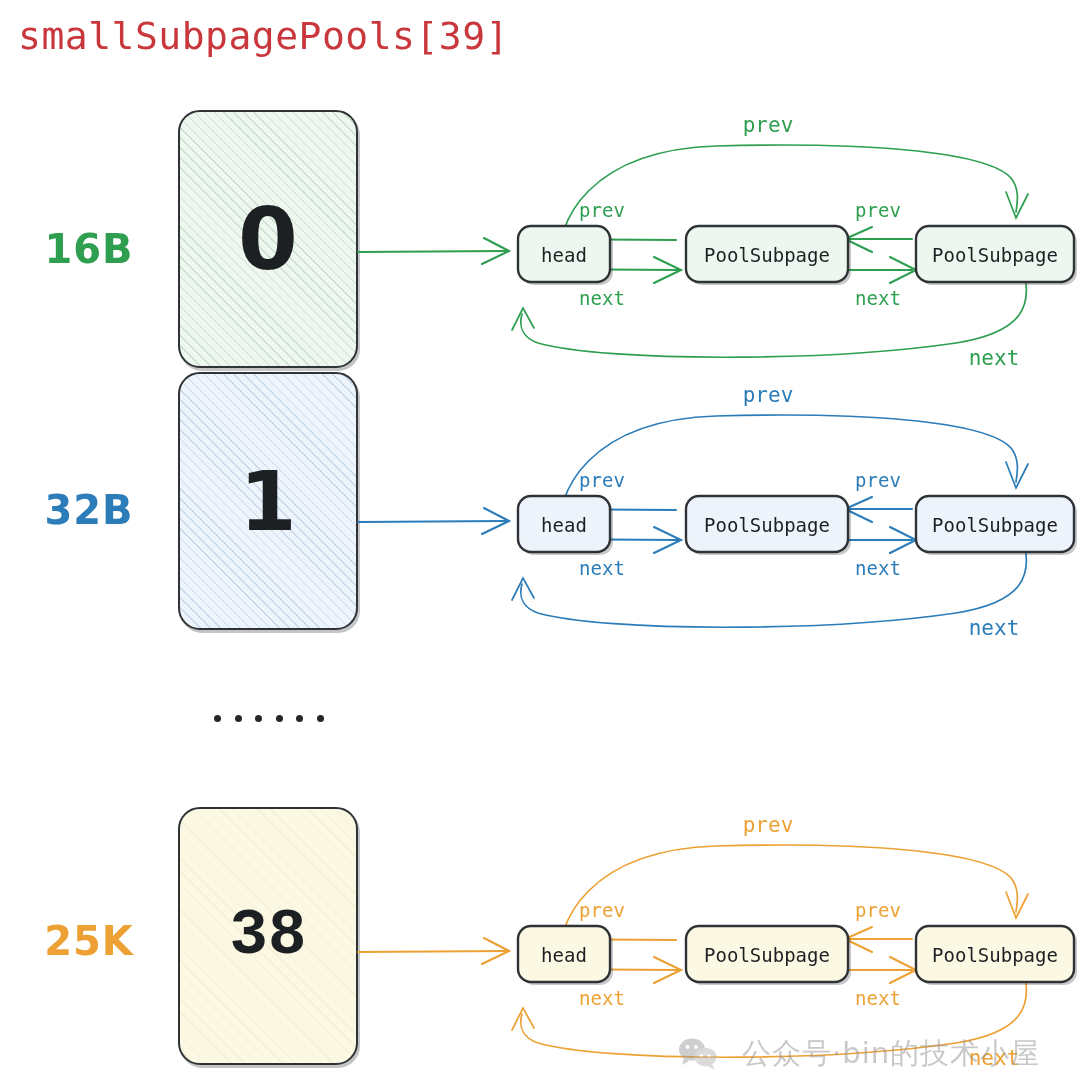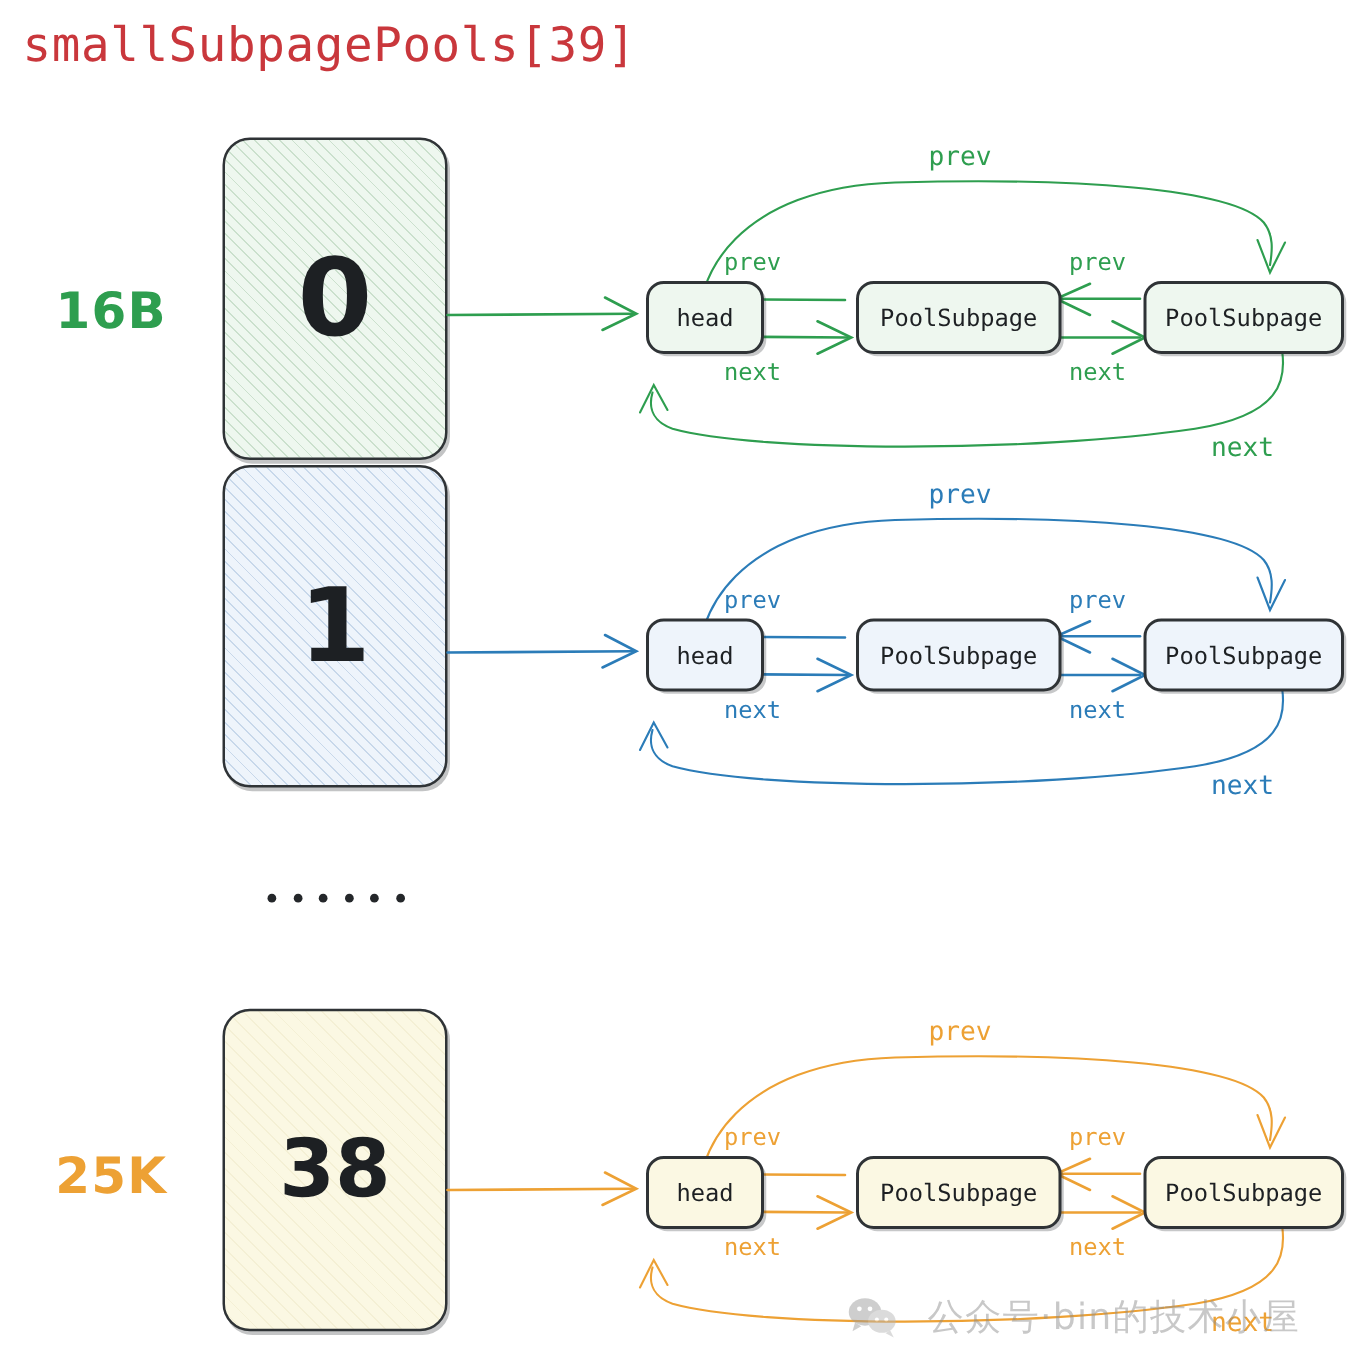--- a/index.html
+++ b/index.html
@@ -74,21 +74,21 @@
      background-color: #fbf8e3;
      background-image: repeating-linear-gradient(45deg, rgba(195,180,110,.12) 0 1px, transparent 1px 9px); }
 
   .index-num {
     font-family: "DejaVu Sans", "Liberation Sans", sans-serif;
     font-weight: 700;
     color: #1d2023;
   }
   #row-0 .index-num { font-size: 86px; }
   #row-1 .index-num { font-size: 82px; }
-  #row-2 .index-num { font-size: 64px; }
+  #row-2 .index-num { font-size: 64px; font-family: Liberation Mono, monospace; }
 
   
   .link-svg {
     position: absolute;
     left: 356px; top: 0;
     width: 724px; height: 285px;
   }
   .node-rect { stroke-width: 2.4; }
   .node-rect-shadow { fill: rgba(40,44,48,0.26); stroke: none; }
   .node-text {
@@ -190,20 +190,21 @@
       <rect class="node-rect" x="330" y="126" width="162" height="56" rx="13" fill="#eef7ef" stroke="#2f3336"></rect>
       <text class="node-text" x="411" y="155">PoolSubpage</text>
 
       <rect class="node-rect-shadow" x="563" y="129" width="158" height="56" rx="13"></rect>
       <rect class="node-rect" x="560" y="126" width="158" height="56" rx="13" fill="#eef7ef" stroke="#2f3336"></rect>
       <text class="node-text" x="639" y="155">PoolSubpage</text>
     </svg>
   </div>
 
   <div class="row" id="row-1">
+    <div class="size-label">32B</div>
     <div class="index-cell">
       <span class="index-num">1</span>
     </div>
     <svg class="link-svg" viewBox="0 0 724 285">
       <path class="edge" d="M2,152 L150,151" stroke="#2b7cb8"></path>
       <path class="edge" d="M128,138 L153,151 L126,164" stroke="#2b7cb8"></path>
 
       <path class="edge-thin" d="M204,172 C196,120 236,50 360,46 C500,42 630,50 655,78 C663,88 662,100 660,112" stroke="#2b7cb8"></path>
       <path class="edge-thin" d="M650,92 L660,118 L672,94" stroke="#2b7cb8"></path>
       <text class="edge-label big" x="412" y="25" fill="#2b7cb8">prev</text>

